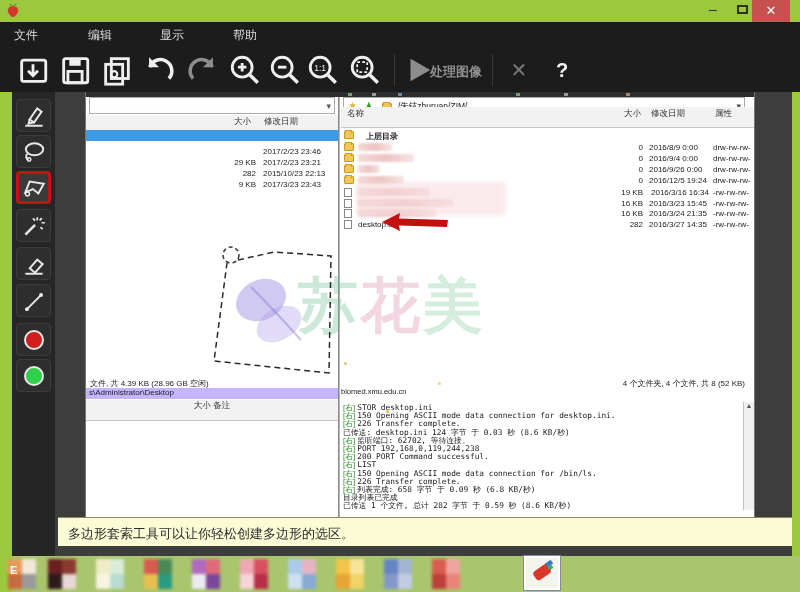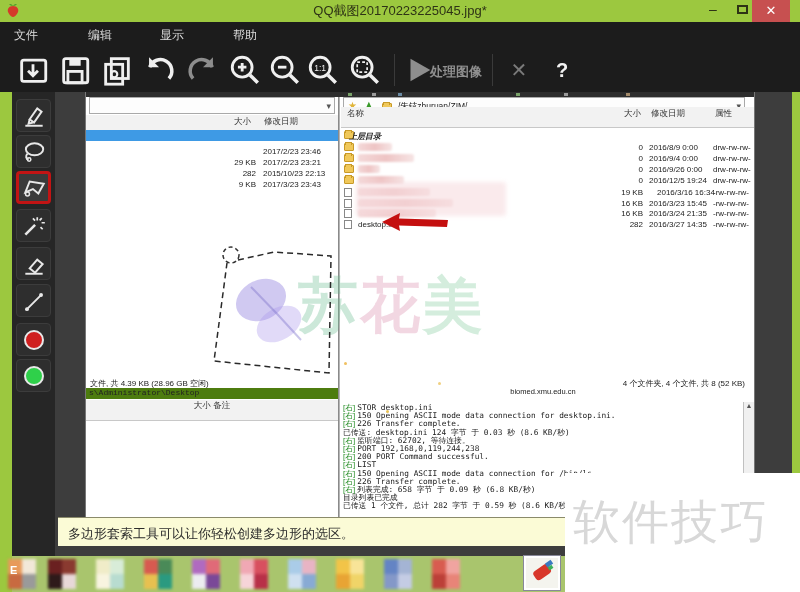--- a/index.html
+++ b/index.html
@@ -42,21 +42,21 @@
   .lrow{position:absolute;left:0;width:252px;height:11px;}
   .rrow{position:absolute;left:0;width:415px;height:11px;}
   .selrow{background:#3e9ae5;}
   .cell{position:absolute;top:1px;white-space:nowrap;}
   .foldicon{position:absolute;width:10px;height:8px;background:#f0c85a;border:1px solid #c89a28;border-radius:1px;}
   .foldicon:before{content:"";position:absolute;left:0;top:-2px;width:5px;height:2px;background:#f0c85a;border:1px solid #c89a28;border-bottom:none;}
   .fileicon{position:absolute;width:8px;height:9px;background:#fff;border:1px solid #888;}
   .blur-name{position:absolute;height:8px;border-radius:2px;background:linear-gradient(90deg,#f4d9d9,#eec4c4,#f6e4e4);filter:blur(1.2px);}
   .censor-patch{position:absolute;background:rgba(246,216,220,.55);filter:blur(2px);border-radius:3px;}
   .statusline{position:absolute;font-size:8px;color:#222;white-space:nowrap;}
-  .ypath{position:absolute;background:#4d7c0f;font-size:8px;color:#222;white-space:nowrap;font-family:Liberation Mono, monospace;}
+  .ypath{position:absolute;background:#c4b5fd;font-size:8px;color:#222;white-space:nowrap;}
   .loglines{position:absolute;left:257px;top:310px;width:402px;height:108px;overflow:hidden;}
   .logline{position:relative;height:8.2px;font-family:"DejaVu Sans Mono","Liberation Mono",monospace;font-size:7.8px;white-space:nowrap;color:#1a1a1a;}
   .logpre{color:#1f8a1f;}
   .vscroll{position:absolute;right:0;top:310px;width:11px;height:108px;background:#f0f0f0;border-left:1px solid #c0c0c0;}
   .vscroll span{display:block;text-align:center;font-size:7px;color:#555;}
   .wm-char{font-size:60px;font-weight:bold;}
   
   .tipbar{left:58px;top:517px;width:734px;height:29px;background:#fbfbd6;border-top:1px solid #8a8a6a;}
   .tipbar span{position:absolute;left:10px;top:7px;font-size:13px;color:#2b2b2b;}
   
@@ -73,21 +73,20 @@
 </head>
 <body>
 
 <div id="stage">
 
   <div class="abs titlebar">
     <svg class="abs appicon" viewBox="0 0 14 15">
       <path d="M7 3 C3 3 1 6 2 9 C3 12 6 14 7 14 C8 14 11 12 12 9 C13 6 11 3 7 3 Z" fill="#d43a2a"></path>
       <path d="M7 3 C6 1 4 1 3 1 C4 2 5 3 7 3 C9 3 10 2 11 1 C10 1 8 1 7 3 Z" fill="#4a9a2a"></path>
     </svg>
-    <div class="abs title">QQ截图20170223225045.jpg*</div>
     <div class="abs btn-min">–</div>
     <div class="abs btn-max">
         <i></i>
       </div>
     <div class="abs btn-close">✕</div>
   </div>
 
   <div class="abs menubar" id="menubar">
       <span class="menu-item" style="left: 14px;">文件</span>
       <span class="menu-item" style="left: 88px;">编辑</span>
@@ -293,21 +292,21 @@
       </div>
       <div class="colhead" style="left:255px;top:15px;width:415px">
         <span class="cell" style="left:6px">名称</span>
         <span class="cell" style="left:283px">大小</span>
         <span class="cell" style="left:310px">修改日期</span>
         <span class="cell" style="left:374px">属性</span>
       </div>
       <div class="abs" id="remote-rows" style="left:255px;top:36px;width:415px;height:100px">
           <div class="rrow" style="top: 2px;">
             <span class="foldicon" style="left: 3px; top: 1px;"></span>
-            <span class="cell" style="left: 8px; font-weight: bold; font-style: italic;">上层目录</span>
+            <span class="cell" style="left: 25px; font-weight: bold;">上层目录</span>
             <span class="cell" style="left: 262px; width: 40px; text-align: right;"></span>
             <span class="cell" style="left: 308px;"></span>
             <span class="cell" style="left: 372px;"></span>
           </div>
           <div class="rrow" style="top: 14px;">
             <span class="foldicon" style="left: 3px; top: 1px;"></span>
             <span class="blur-name" style="left: 17px; top: 1px; width: 34px;"></span>
             <span class="cell" style="left: 262px; width: 40px; text-align: right;">0</span>
             <span class="cell" style="left: 308px;">2016/8/9 0:00</span>
             <span class="cell" style="left: 372px;">drw-rw-rw-</span>
@@ -330,21 +329,21 @@
             <span class="foldicon" style="left: 3px; top: 1px;"></span>
             <span class="blur-name" style="left: 17px; top: 1px; width: 46px;"></span>
             <span class="cell" style="left: 262px; width: 40px; text-align: right;">0</span>
             <span class="cell" style="left: 308px;">2016/12/5 19:24</span>
             <span class="cell" style="left: 372px;">drw-rw-rw-</span>
           </div>
           <div class="rrow" style="top: 59px;">
             <span class="fileicon" style="left: 3px; top: 1px;"></span>
             <span class="blur-name" style="left: 17px; top: 1px; width: 72px;"></span>
             <span class="cell" style="left: 262px; width: 40px; text-align: right;">19 KB</span>
-            <span class="cell" style="left: 316px;">2016/3/16 16:34</span>
+            <span class="cell" style="left: 296px; padding-left: 14px;">2016/3/16 16:34</span>
             <span class="cell" style="left: 372px;">-rw-rw-rw-</span>
           </div>
           <div class="rrow" style="top: 70px;">
             <span class="fileicon" style="left: 3px; top: 1px;"></span>
             <span class="blur-name" style="left: 17px; top: 1px; width: 95px;"></span>
             <span class="cell" style="left: 262px; width: 40px; text-align: right;">16 KB</span>
             <span class="cell" style="left: 308px;">2016/3/23 15:45</span>
             <span class="cell" style="left: 372px;">-rw-rw-rw-</span>
           </div>
           <div class="rrow" style="top: 80px;">
@@ -362,21 +361,21 @@
             <span class="cell" style="left: 372px;">-rw-rw-rw-</span>
           </div>
         </div>
       <div class="censor-patch" style="left:270px;top:90px;width:150px;height:34px"></div>
 
       <svg class="arrow-svg" style="left:0;top:0;z-index:6" width="670" height="428">
         <polygon points="296,130 314,121 313,126.5 362,128 361,135 313,133.5 314,139" fill="#c40f0f"></polygon>
       </svg>
 
       <div class="statusline" style="left:255px;top:286px;width:404px;text-align:right">4 个文件夹, 4 个文件, 共 8 (52 KB)</div>
-      <div class="statusline" style="left:255px;top:295px;width:404px;text-align:center;font-size:7.5px">biomed.xmu.edu.cn</div>
+      <div class="statusline" style="left:255px;top:295px;width:404px;text-align:left;font-size:7.5px">biomed.xmu.edu.cn</div>
 
       <div class="loglines" id="loglines">
           <div class="logline"><span class="logpre">[右] </span>STOR desktop.ini</div>
           <div class="logline"><span class="logpre">[右] </span>150 Opening ASCII mode data connection for desktop.ini.</div>
           <div class="logline"><span class="logpre">[右] </span>226 Transfer complete.</div>
           <div class="logline">已传送: desktop.ini 124 字节 于 0.03 秒 (8.6 KB/秒)</div>
           <div class="logline"><span class="logpre">[右] </span>监听端口: 62702, 等待连接。</div>
           <div class="logline"><span class="logpre">[右] </span>PORT 192,168,0,119,244,238</div>
           <div class="logline"><span class="logpre">[右] </span>200 PORT Command successful.</div>
           <div class="logline"><span class="logpre">[右] </span>LIST</div>
@@ -460,16 +459,13 @@
         <div style="background: rgb(196, 204, 228);"></div>
       </div>
       <div class="thumb" style="left: 420px;">
         <div style="background: rgb(216, 92, 80);"></div>
         <div style="background: rgb(240, 164, 160);"></div>
         <div style="background: rgb(188, 64, 56);"></div>
         <div style="background: rgb(232, 132, 120);"></div>
       </div>
     </div>
 
-  <div class="abs overlay">
-    <span>软件技巧</span>
-  </div>
 </div>
 
 </body></html>

